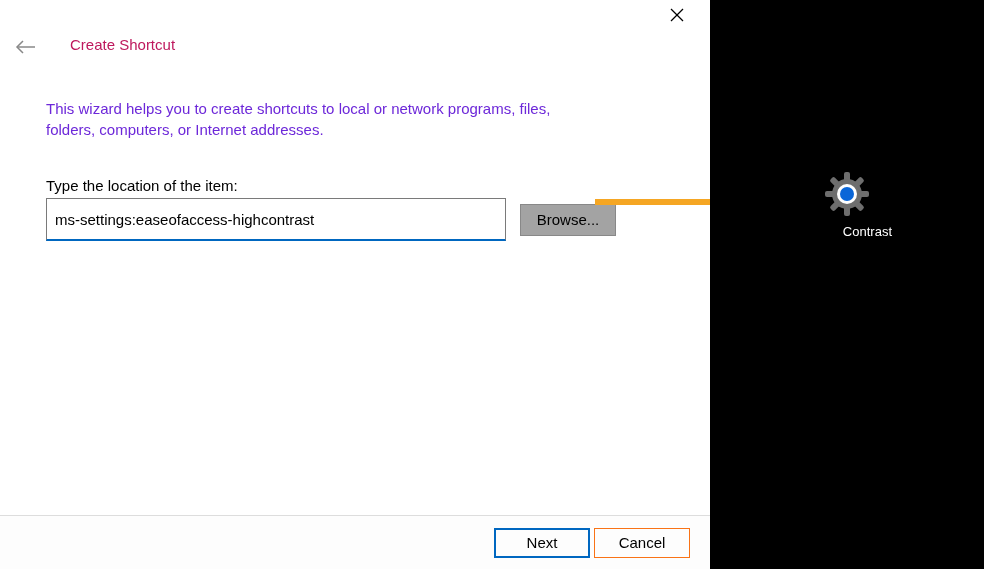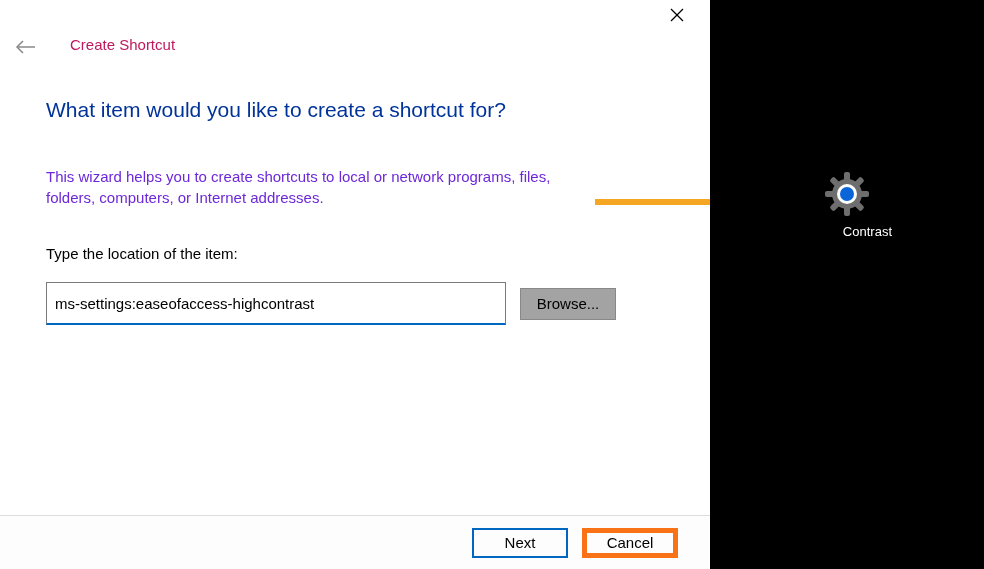--- a/index.html
+++ b/index.html
@@ -61,21 +61,21 @@
   }
   .desc {
     color: #6d28d9;
     font-size: 15px;
     line-height: 1.4;
     margin-bottom: 37px;
     max-width: 540px;
   }
   .field-label {
     font-size: 15px;
-    margin-bottom: 20px;
+    margin-bottom: 4px;
   }
   .loc-row {
     display: flex;
     align-items: center;
     gap: 14px;
   }
   .loc-input {
     width: 460px;
     height: 34px;
     border: 1px solid #7a7a7a;
@@ -101,27 +101,27 @@
   
   .footer {
     position: absolute;
     left: 0; bottom: 0;
     width: 710px; height: 54px;
     border-top: 1px solid #ddd;
     background: #fdfdfd;
     display: flex;
     align-items: center;
     justify-content: flex-end;
-    padding-right: 32px;
-    gap: 14px;
+    padding-right: 20px;
+    gap: 4px;
   }
   .btn {
     width: 96px; height: 30px;
     background: #fdfdfd;
-    border: 5px solid #f97316;
+    border: 1px solid #f97316;
     font-size: 15px;
     font-family: inherit;
     cursor: pointer;
   }
   .btn-primary {
     border: 2px solid #0067c0;
   }
   
   .arrow-anno {
     position: absolute;
@@ -162,21 +162,20 @@
   <div class="back-btn">
     <svg width="22" height="16" viewBox="0 0 22 16">
       <line x1="2" y1="8" x2="20" y2="8" stroke="#888" stroke-width="1.5"></line>
       <polyline points="8,2 2,8 8,14" fill="none" stroke="#888" stroke-width="1.5"></polyline>
     </svg>
   </div>
 
   <div class="wizard-title">Create Shortcut</div>
 
   <div class="content">
-    <div class="heading">What item would you like to create a shortcut for?</div>
     <div class="desc">This wizard helps you to create shortcuts to local or network programs, files, folders, computers, or Internet addresses.</div>
     <div class="field-label">Type the location of the item:</div>
     <div class="loc-row">
       <input class="loc-input" type="text" value="ms-settings:easeofaccess-highcontrast" style="">
       <button class="browse-btn">Browse...</button>
     </div>
   </div>
 
   <div class="footer">
     <button class="btn btn-primary">Next</button>

